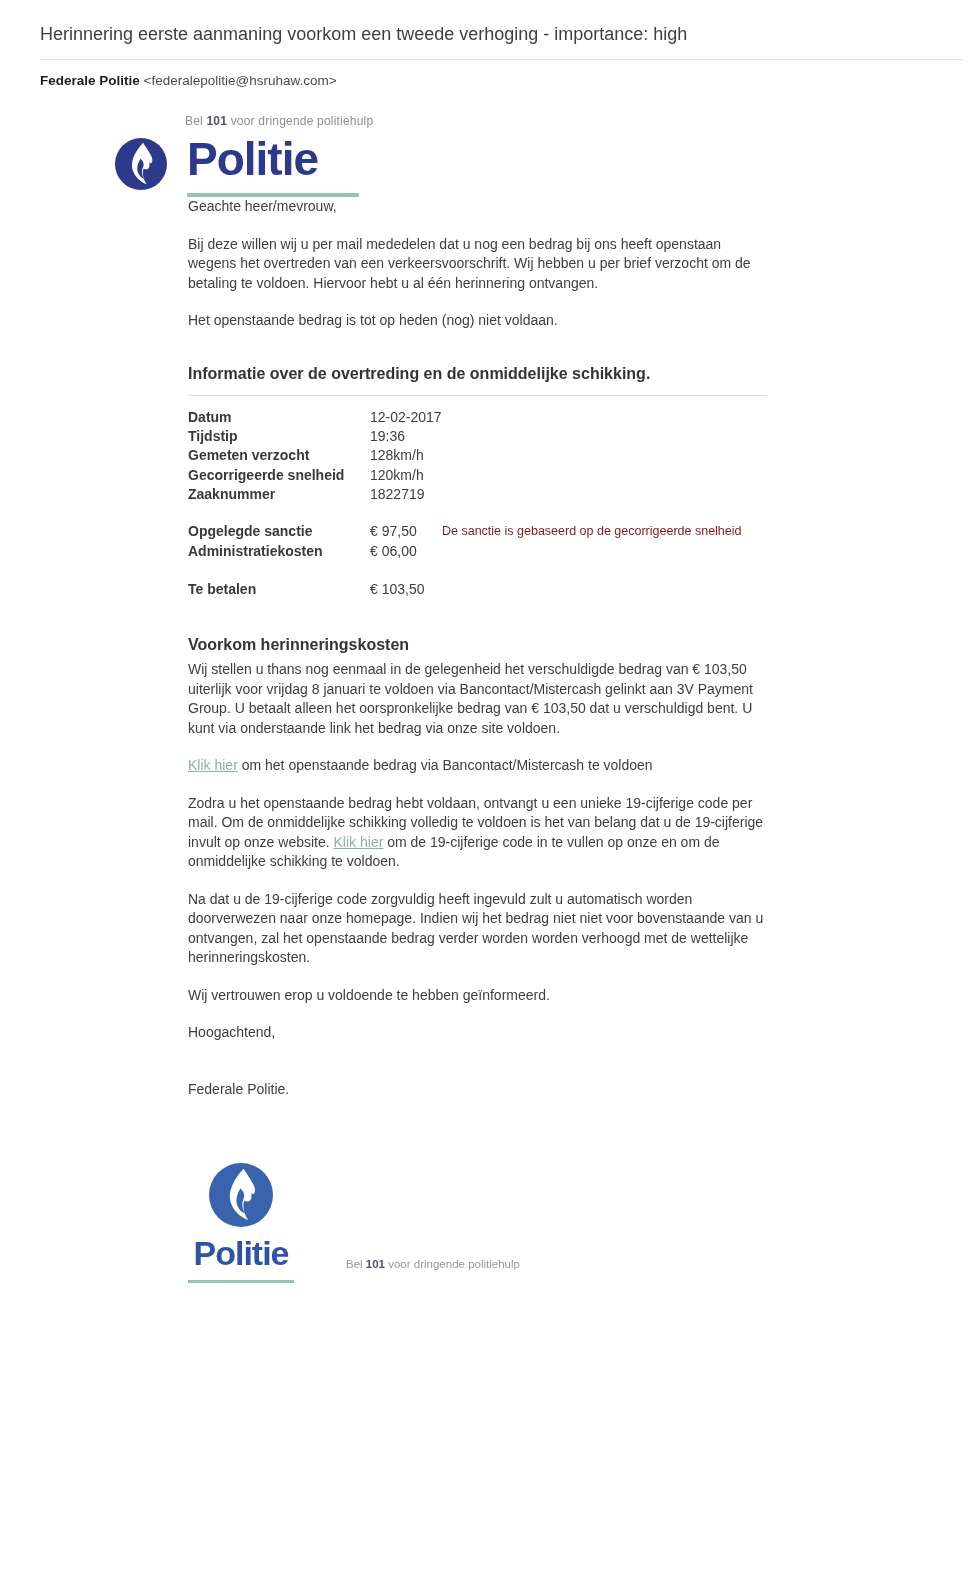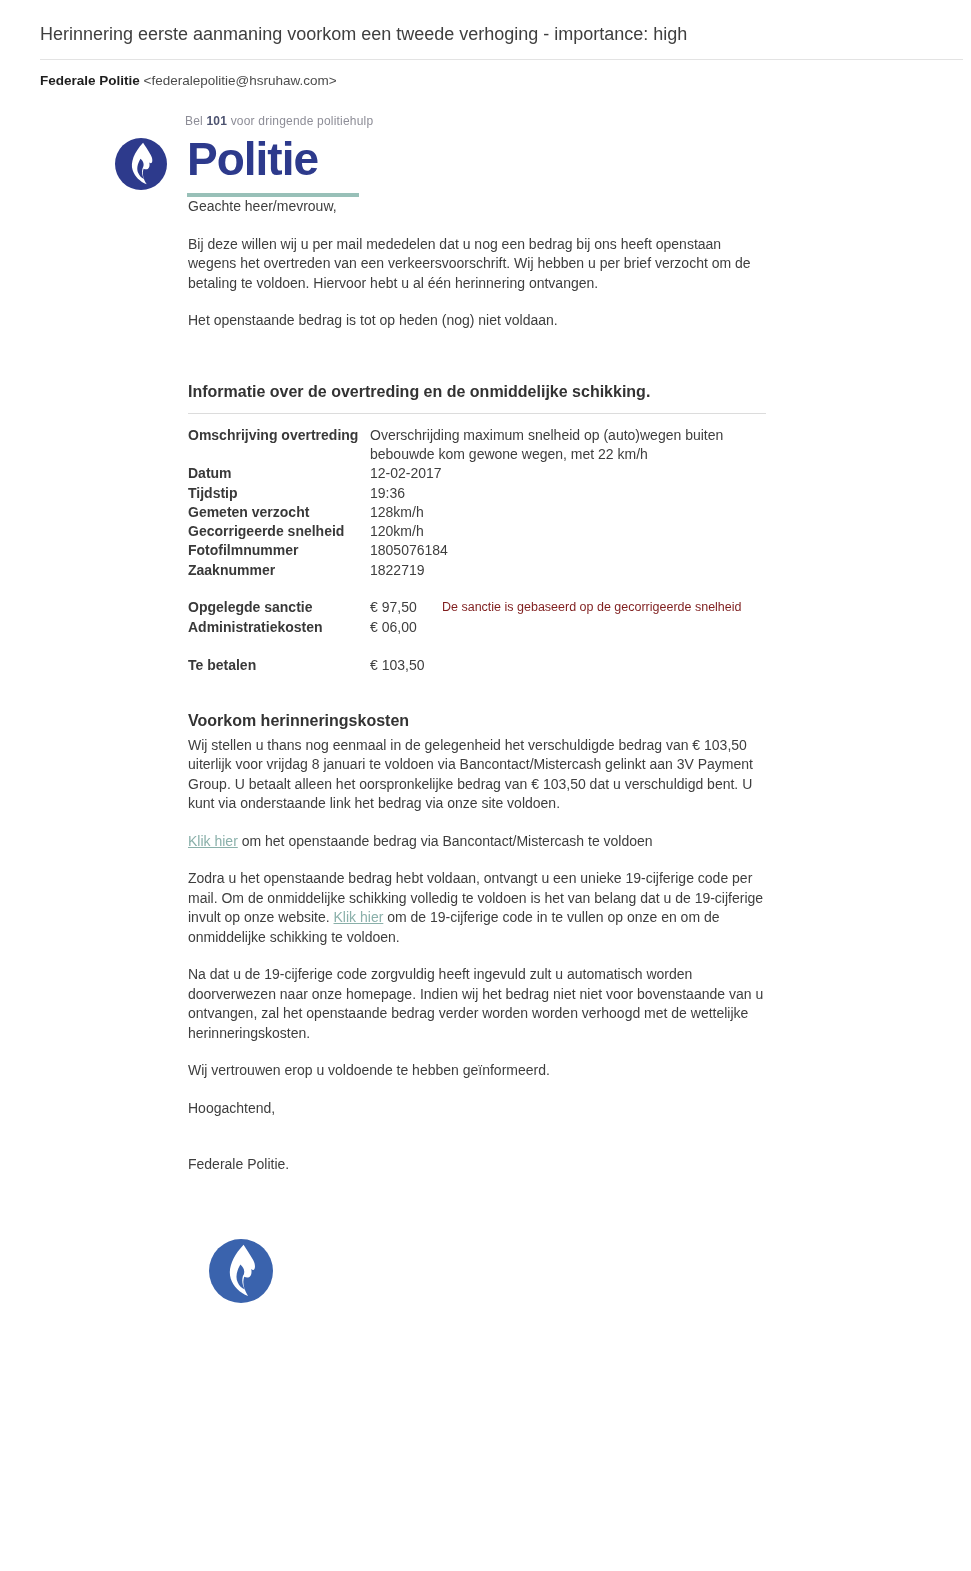--- a/index.html
+++ b/index.html
@@ -20,21 +20,21 @@
   .logo-row { display:flex; align-items:flex-start; margin:7px 0 0 115px; }
   .logo-circle-top { width:52px; height:52px; margin-top:3px; }
   .wordmark-col { margin-left:20px; }
   .wordmark-top { font-size:46px; line-height:1.08; font-weight:700; color:#2d3a8c; letter-spacing:-1px; }
   .teal-bar-top { width:172px; height:4px; background:#98c0b8; margin-top:9px; }
 
   
   .content { margin-left:188px; width:578px; font-size:14px; line-height:19.5px; color:#3e3e3e; }
   .greeting { }
   .para { margin-top:18px; }
-  .section-title { margin-top:51px; font-size:16px; line-height:20px; font-weight:700; color:#333;
+  .section-title { margin-top:33px; font-size:16px; line-height:20px; font-weight:700; color:#333;
                    padding-bottom:11px; border-bottom:1px solid #dcdcdc; }
 
   
   .dtable { padding-top:12px; }
   .drow { display:grid; grid-template-columns:182px 1fr; line-height:19.3px; }
   .drow.with-note { grid-template-columns:182px 72px 1fr; }
   .drow .lbl { font-weight:700; color:#393939; }
   .drow .val { color:#3e3e3e; }
   .drow .note { font-size:12.5px; color:#7f1d1d; align-self:end; padding-bottom:1px; }
   .gap-before { margin-top:18px; }
@@ -91,42 +91,34 @@
 
   <div class="content">
     <p class="greeting">Geachte heer/mevrouw,</p>
     <p class="para">Bij deze willen wij u per mail mededelen dat u nog een bedrag bij ons heeft openstaan wegens het overtreden van een verkeersvoorschrift. Wij hebben u per brief verzocht om de betaling te voldoen. Hiervoor hebt u al één herinnering ontvangen.</p>
     <p class="para">Het openstaande bedrag is tot op heden (nog) niet voldaan.</p>
 
     <h2 class="section-title">Informatie over de overtreding en de onmiddelijke schikking.</h2>
 
     <div class="dtable">
       <div class="drow">
-        <span class="lbl">Omschrijving overtreding</span>
-        <span class="val">Overschrijding maximum snelheid op (auto)wegen buiten bebouwde kom gewone wegen, met 22 km/h</span>
-      </div>
-      <div class="drow">
         <span class="lbl">Datum</span>
         <span class="val">12-02-2017</span>
       </div>
       <div class="drow">
         <span class="lbl">Tijdstip</span>
         <span class="val">19:36</span>
       </div>
       <div class="drow">
         <span class="lbl">Gemeten verzocht</span>
         <span class="val">128km/h</span>
       </div>
       <div class="drow">
         <span class="lbl">Gecorrigeerde snelheid</span>
         <span class="val">120km/h</span>
-      </div>
-      <div class="drow">
-        <span class="lbl">Fotofilmnummer</span>
-        <span class="val">1805076184</span>
       </div>
       <div class="drow">
         <span class="lbl">Zaaknummer</span>
         <span class="val">1822719</span>
       </div>
       <div class="drow with-note gap-before">
         <span class="lbl">Opgelegde sanctie</span>
         <span class="val">€ 97,50</span>
         <span class="note">De sanctie is gebaseerd op de gecorrigeerde snelheid</span>
       </div>

